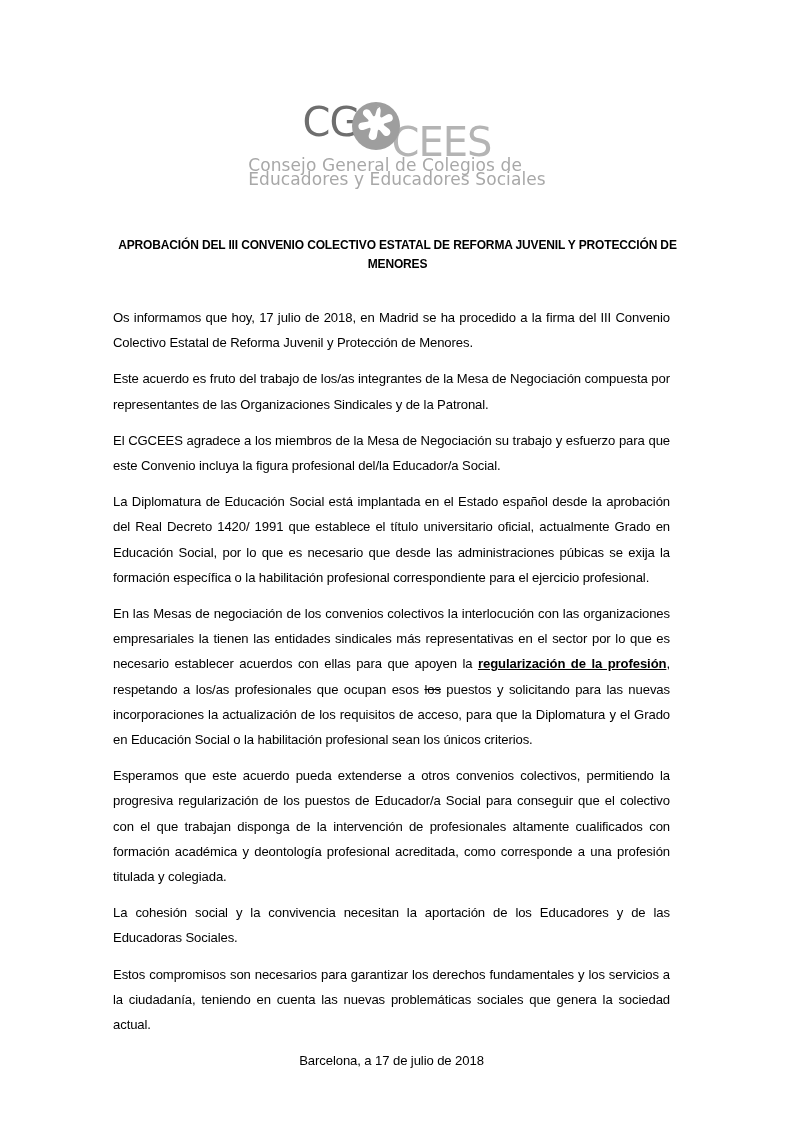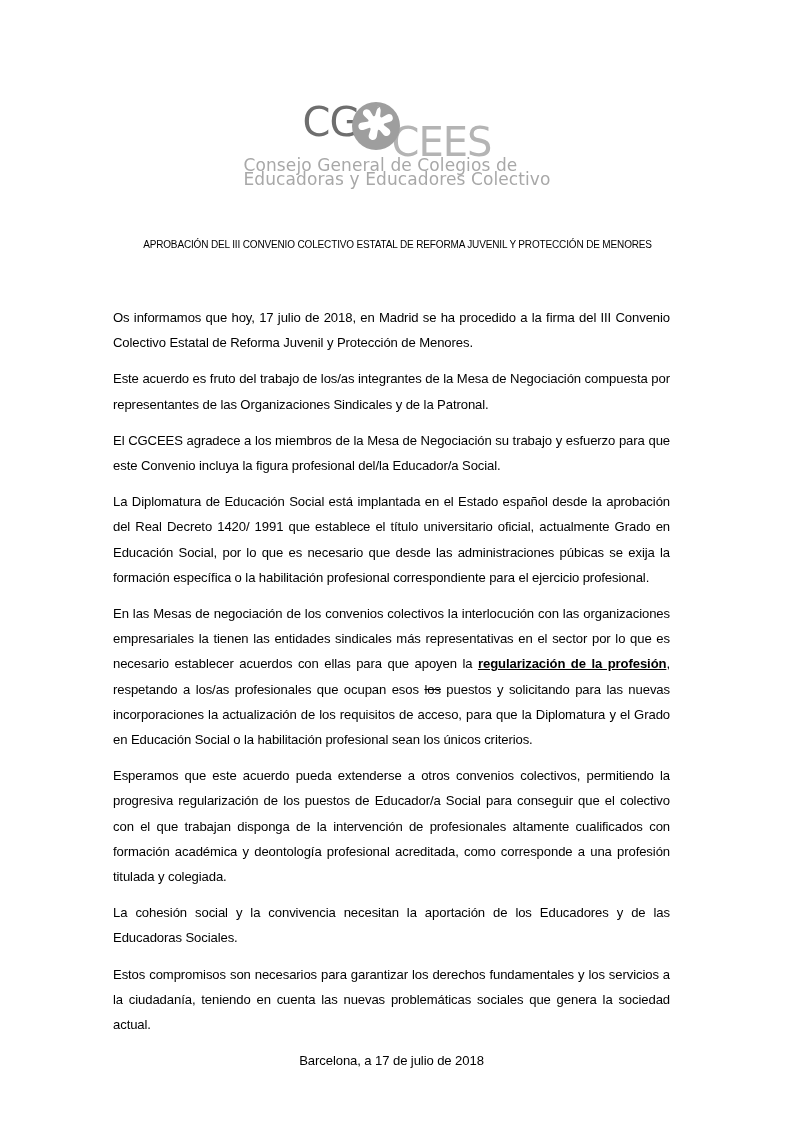--- a/index.html
+++ b/index.html
@@ -75,22 +75,22 @@
   }
 
   
   .doc-title {
     position: absolute;
     top: 228px;
     left: 113px;
     width: 569px;
     text-align: center;
     font-family: "Liberation Sans", sans-serif;
-    font-weight: normal;
-    font-size: 10px;
+    font-weight: bold;
+    font-size: 12px;
     line-height: 19px;
     letter-spacing: -0.15px;
   }
 
   
   .body-copy {
     position: absolute;
     top: 305px;
     left: 113px;
     width: 569px;
@@ -125,21 +125,21 @@
       <span class="logo-emblem">
         <svg viewBox="0 0 52 52" width="52" height="52" aria-hidden="true">
           <circle cx="26" cy="26" r="24" fill="#9e9e9e"></circle>
           <path d="M26.6 6.2c2.6 0 4.3 2.0 4.1 4.6l-0.5 5.0c-0.1 1.4 0.9 2.1 2.1 1.4l4.4-2.5c2.3-1.3 4.8-0.6 5.8 1.7 1.0 2.3 0.0 4.7-2.5 5.4l-5.0 1.4c-1.4 0.4-1.6 1.6-0.4 2.5l4.0 3.0c2.1 1.6 2.4 4.2 0.7 6.0-1.7 1.8-4.3 1.7-6.0-0.3l-3.3-3.9c-0.9-1.1-2.1-0.8-2.3 0.6l-0.8 5.1c-0.4 2.6-2.5 4.2-5.0 3.7-2.5-0.5-3.8-2.8-3.0-5.3l1.6-4.9c0.4-1.3-0.4-2.2-1.7-1.7l-4.8 1.8c-2.5 0.9-4.9-0.2-5.5-2.6-0.6-2.4 0.9-4.5 3.5-4.8l5.2-0.6c1.4-0.2 1.8-1.4 0.8-2.3l-3.7-3.4c-1.9-1.8-1.9-4.4 0.0-6.0 1.9-1.6 4.4-1.2 5.8 1.0l2.7 4.3c0.7 1.2 2.0 1.1 2.4-0.2l1.5-4.9c0.6-2.0 2.0-3.1 3.9-3.1z" fill="#ffffff"></path>
         </svg>
       </span>
       <span class="logo-cees">CEES</span>
     </div>
     <div class="logo-tagline">
       <div>Consejo General de Colegios de</div>
-      <div>Educadoras y Educadores Colectivo</div>
+      <div>Educadores y Educadores Sociales</div>
     </div>
   </div>
 
   <h1 class="doc-title">APROBACIÓN DEL III CONVENIO COLECTIVO ESTATAL DE REFORMA JUVENIL Y PROTECCIÓN DE MENORES</h1>
 
   <div class="body-copy">
 
     <p class="para">Os informamos que hoy, 17 julio de 2018, en Madrid se ha procedido a la firma del III Convenio Colectivo Estatal de Reforma Juvenil y Protección de Menores.</p>
 
     <p class="para">Este acuerdo es fruto del trabajo de los/as integrantes de la Mesa de Negociación compuesta por representantes de las Organizaciones Sindicales y de la Patronal.</p>

